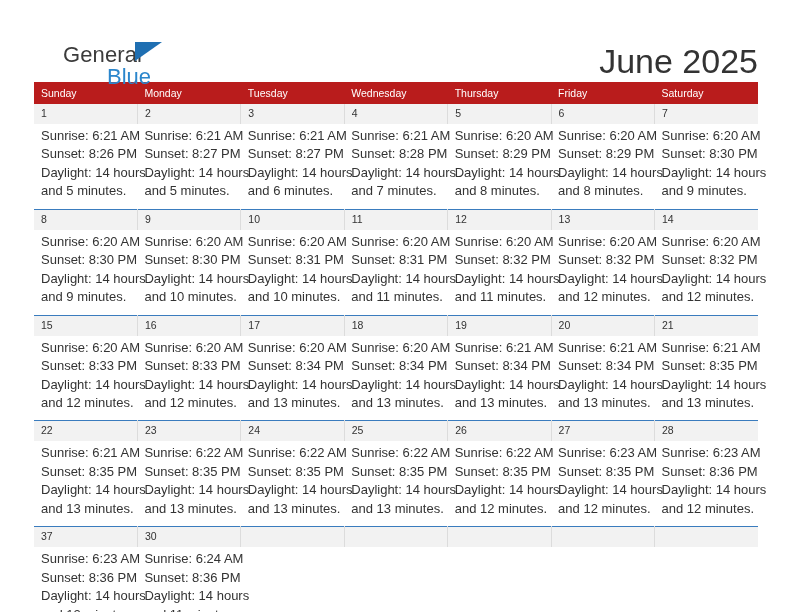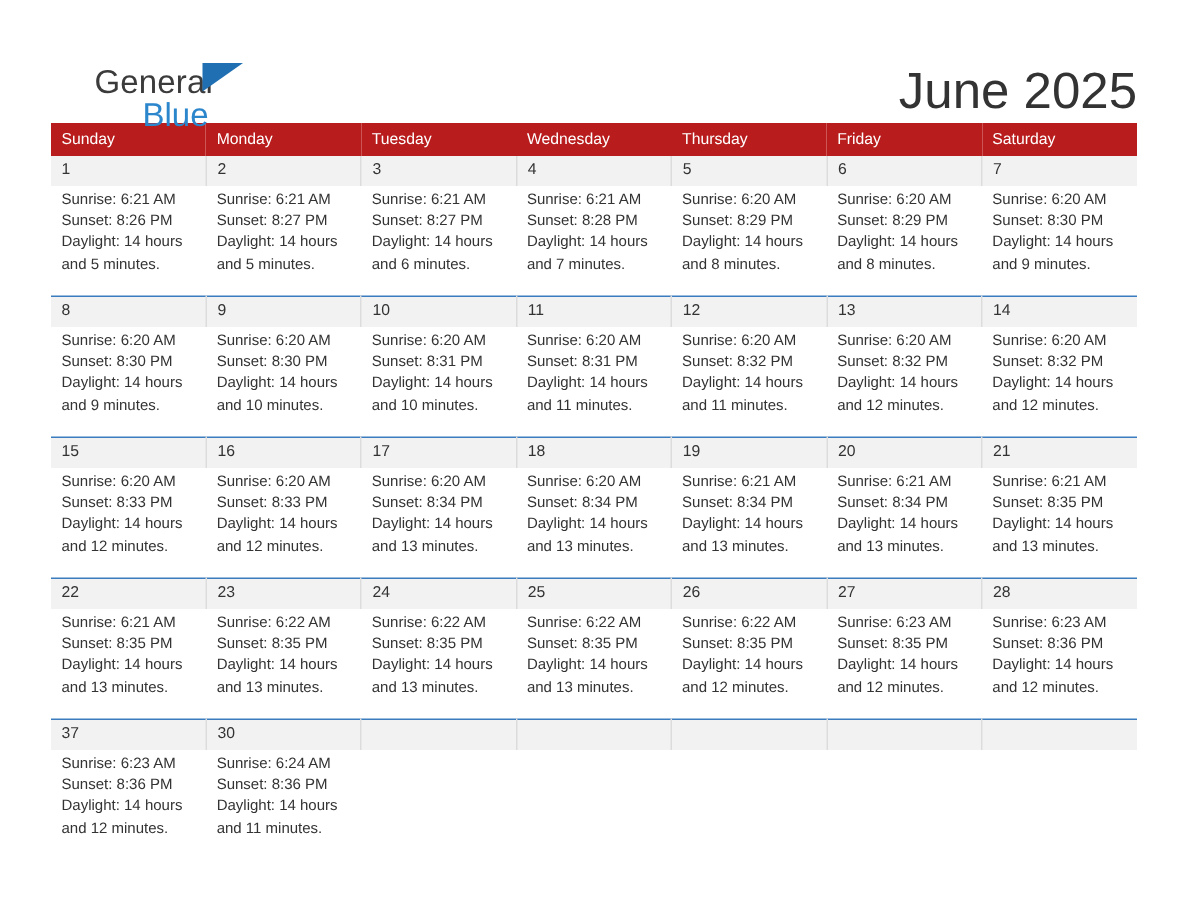--- a/index.html
+++ b/index.html
@@ -55,21 +55,21 @@
     height: 0;
     border-left: 27px solid #1f6fb2;
     border-bottom: 19px solid transparent;
   }
   .brand-blue {
     font-size: 22px;
     color: #2b86cc;
     line-height: 1;
     position: absolute;
     top: 26px;
-    left: 32px;
+    left: 44px;
   }
   .titles {
     text-align: right;
     flex: 1 1 auto;
     padding-top: 2px;
   }
   .cal-title {
     font-size: 34px;
     color: #333333;
     line-height: 1.15;
@@ -107,21 +107,21 @@
     border-top: 1px solid #3a7cbe;
     border-right: 1px solid #dcdcdc;
     vertical-align: top;
     height: 14px;
   }
   .daynum-row td:last-child { border-right: none; }
   .daynum-row.first td { border-top: none; }
 
   .info-row td {
     background: #ffffff;
-    font-size: 10px;
+    font-size: 13px;
     color: #333333;
     line-height: 1.42;
     padding: 3px 6px 8px 7px;
     vertical-align: top;
     border: none;
     height: 62px;
   }
   .info-row td div { white-space: nowrap; }
   .empty-cell { }
 </style>

